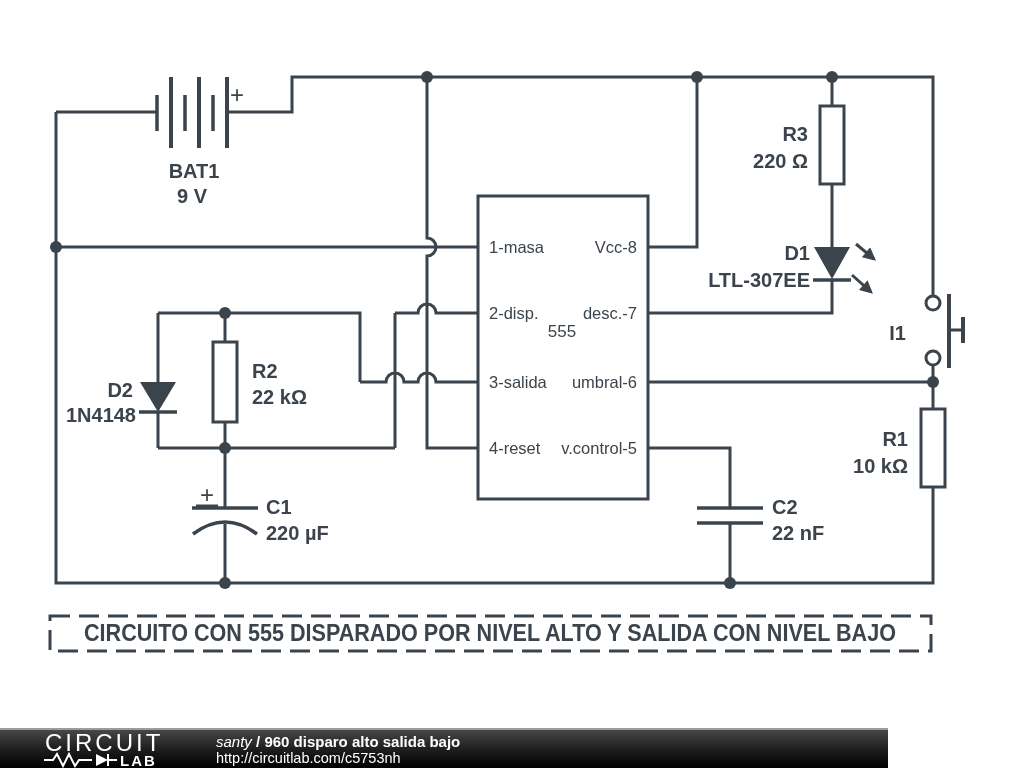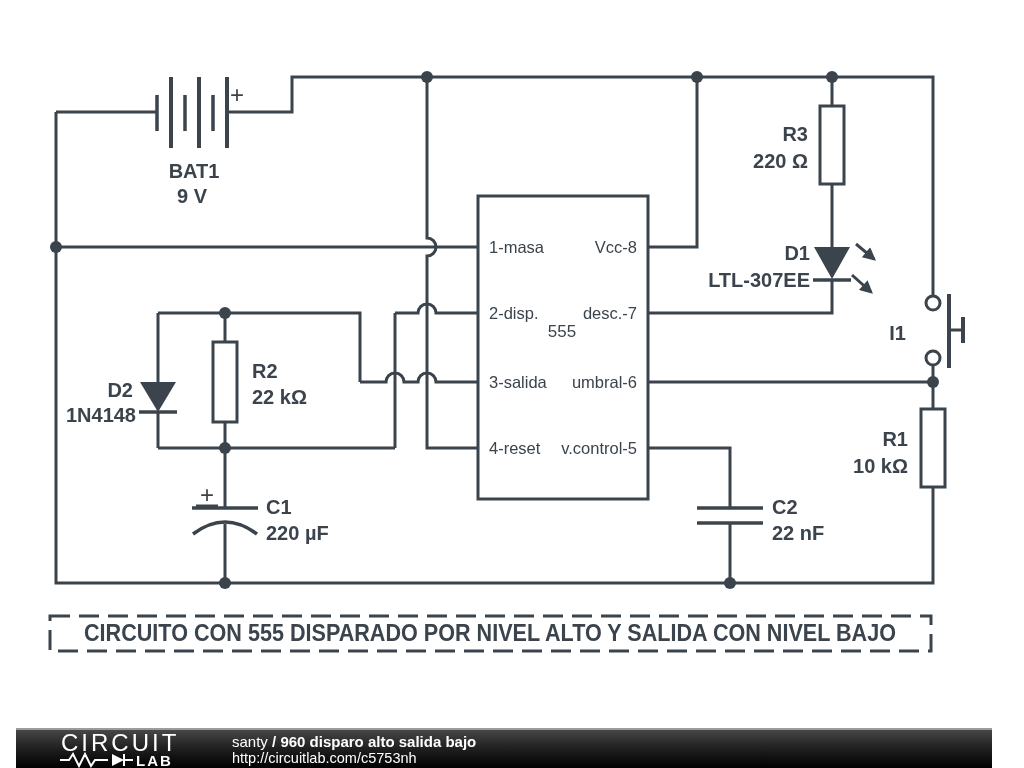--- a/index.html
+++ b/index.html
@@ -5,30 +5,30 @@
   html,body{margin:0;padding:0;background:#ffffff;}
   .page{position:relative;width:1024px;height:768px;background:#fff;overflow:hidden;
         font-family:"Liberation Sans",sans-serif;}
   .canvas{position:absolute;left:0;top:0;width:1024px;height:728px;}
   svg text{font-family:"Liberation Sans",sans-serif;fill:#3b444c;}
   .lbl{font-size:20px;font-weight:bold;}
   .pin{font-size:16.5px;}
   .t555{font-size:17px;}
   .plus{font-size:24px;}
   .titletxt{font-size:23px;font-weight:bold;}
-  .footer{position:absolute;left:16px;top:728px;width:976px;height:40px;box-sizing:border-box;
+  .footer{position:absolute;left:0;top:728px;width:888px;height:40px;box-sizing:border-box;
           border-top:2px solid #9c9c9c;
           background:linear-gradient(180deg,#474747 0%,#222 45%,#000 100%);}
   .logo{position:absolute;left:44px;top:1px;}
   .logo-circuit{font-size:24px;letter-spacing:3px;fill:#ffffff;font-weight:normal;}
   .logo-lab{font-size:15px;font-weight:bold;letter-spacing:2px;fill:#ffffff;}
   .doodle{stroke:#ffffff;stroke-width:2;fill:none;}
   .credits{position:absolute;left:216px;top:3px;color:#ffffff;}
   .credit-line1{font-size:15px;line-height:17px;}
-  .credit-line1 .author{font-weight:normal;}
+  .credit-line1 .author{font-style:italic;font-weight:normal;}
   .credit-line1 .doc-title,.credit-line1 .sep{font-weight:bold;}
   .credit-line2{font-size:14.5px;line-height:17px;}
 </style>
 </head>
 <body>
 
 <div class="page">
   <div class="canvas">
     <svg width="1024" height="728" viewBox="0 0 1024 728">
       <defs>

